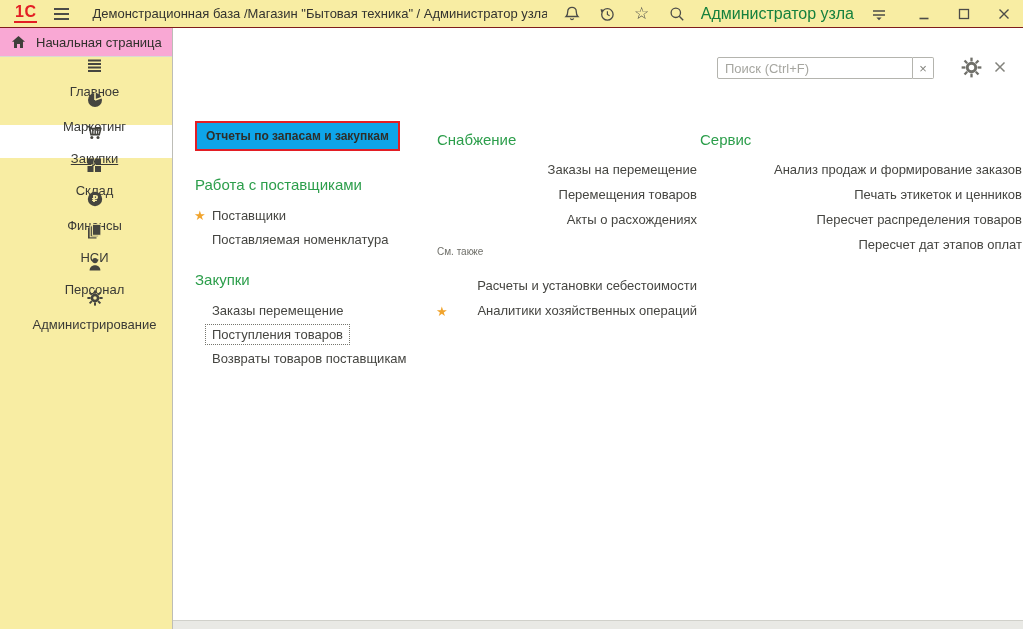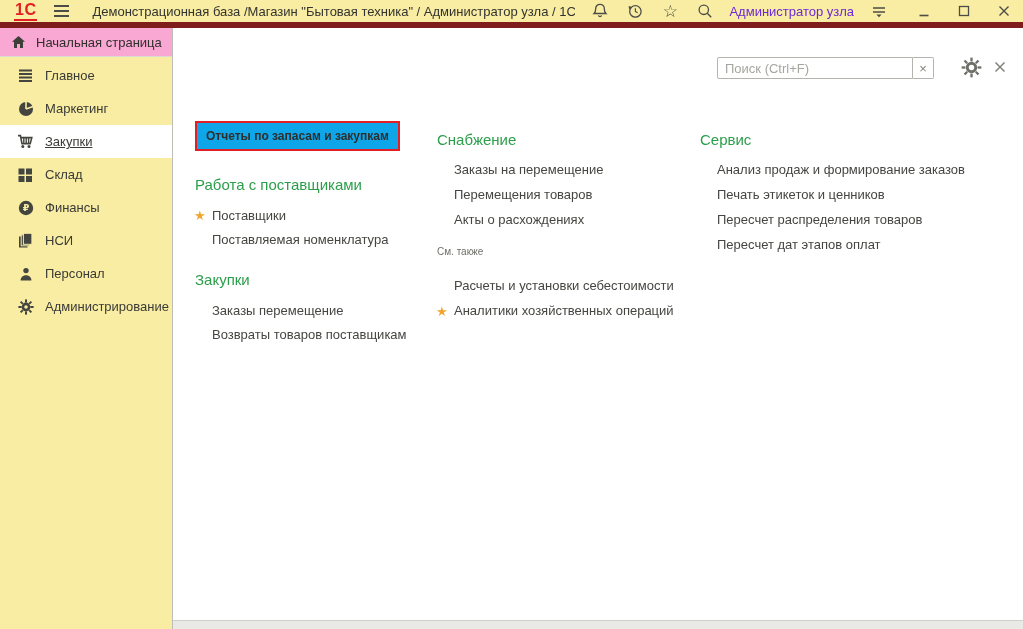--- a/index.html
+++ b/index.html
@@ -5,44 +5,44 @@
   * { box-sizing: border-box; }
   html,body { margin:0; padding:0; }
   body {
     width:1023px; height:629px; position:relative; overflow:hidden;
     font-family:"Liberation Sans", sans-serif; background:#ffffff;
     -webkit-font-smoothing:antialiased;
   }
   
   .titlebar {
     position:absolute; left:0; top:0; width:1023px; height:28px;
-    background:#f8eda3; border-bottom:6px solid #7f1d1d;
+    background:#f8eda3; border-bottom:1px solid #7f1d1d;
     display:flex; align-items:center; padding:0 10px;
   }
   .logo { color:#e31e24; font-weight:bold; font-size:16px; line-height:16px;
           border-bottom:2px solid #e31e24; padding:0 1px 1px 1px; margin-left:4px; letter-spacing:0.5px;}
   .tb-burger { margin-left:16px; display:flex; align-items:center; cursor:pointer; }
   .tb-title { margin-left:22px; font-size:13px; color:#33332f; white-space:nowrap; overflow:hidden; }
   .tb-right { margin-left:auto; display:flex; align-items:center; }
   .tb-ic { display:flex; align-items:center; justify-content:center; width:20px; height:20px; margin-left:15px; }
   .tb-star-glyph { font-size:17px; color:#4c4c48; line-height:17px; }
-  .tb-user { font-size:13px; color:#6d28d9; margin-left:14px; white-space:nowrap; }
+  .tb-user { font-size:16px; color:#15803d; margin-left:14px; white-space:nowrap; }
   .winbtn { display:flex; align-items:center; justify-content:center; width:18px; height:18px; margin-left:22px; }
   .winbtn.first { margin-left:26px; }
   
   .sidebar { position:absolute; left:0; top:28px; width:172px; height:601px; background:#f8eda3; }
   .home-row {
     height:29px; background:#f9a8d4; border-bottom:1px solid #dadad2;
     display:flex; align-items:center; padding-left:10px; gap:9px;
     font-size:13px; color:#2f2f2b; cursor:pointer;
   }
   .side-items { margin-top:2px; }
   .side-item {
     height:33px; display:flex; align-items:center; padding-left:17px; gap:11px;
-    font-size:13px; color:#3a3a36; cursor:pointer; white-space:nowrap;
+    font-size:13px; color:#3a3a36; cursor:pointer; white-space:nowrap;flex-direction:column;
   }
   .side-item.active { background:#ffffff; }
   .side-item.active .side-lbl { text-decoration:underline; }
   .side-ic { width:17px; display:flex; justify-content:center; }
   
   .content {
     position:absolute; left:172px; top:28px; width:851px; height:601px;
     background:#ffffff; border-left:1px solid #bdbdb7;
   }
   .bottom-strip { position:absolute; left:0; right:0; bottom:0; height:9px;
@@ -70,21 +70,21 @@
   .hl-btn {
     display:inline-block; border:2px solid #e31e24; background:#0ea5e9;
     font-size:12px; font-weight:bold; color:#2e2e2a; padding:6px 9px; cursor:pointer;
   }
   .sec-header { font-size:15px; line-height:20px; color:#2c9e4b; }
   .sec-header.muted { font-size:10px; color:#6e6e68; }
   .item-row {
     position:relative; height:24px; display:flex; align-items:center;
     padding-left:17px; font-size:13px; color:#454541; cursor:pointer;
   }
-  .col2 .item-row, .col3 .item-row { height:25px; }
+  .col2 .item-row, .col3 .item-row { height:25px;justify-content:flex-end; }
   .star { position:absolute; left:-1px; top:50%; transform:translateY(-50%);
           color:#f1a42d; font-size:13px; line-height:13px; cursor:pointer; }
   .focus-box { border:1px dotted #76766e; padding:2px 6px; margin-left:-7px; }
   .mt24{margin-top:24px}.mt19{margin-top:19px}.mt8{margin-top:8px}
   .mt7{margin-top:7px}.mt10{margin-top:10px}.mt11{margin-top:11px}
   svg { display:block; }
 </style>
 </head>
 <body>
 
@@ -281,20 +281,23 @@
       <span>Поставщики</span>
     </div>
     <div class="item-row">
       <span>Поставляемая номенклатура</span>
     </div>
     <div class="sec-header mt19">Закупки</div>
     <div class="item-row mt8">
       <span>Заказы перемещение</span>
     </div>
     <div class="item-row">
+      <span class="focus-box">Поступления товаров</span>
+    </div>
+    <div class="item-row">
       <span>Возвраты товаров поставщикам</span>
     </div>
   </div>
 
   <div class="col col2">
     <div class="sec-header">Снабжение</div>
     <div class="item-row mt7">
       <span>Заказы на перемещение</span>
     </div>
     <div class="item-row">

